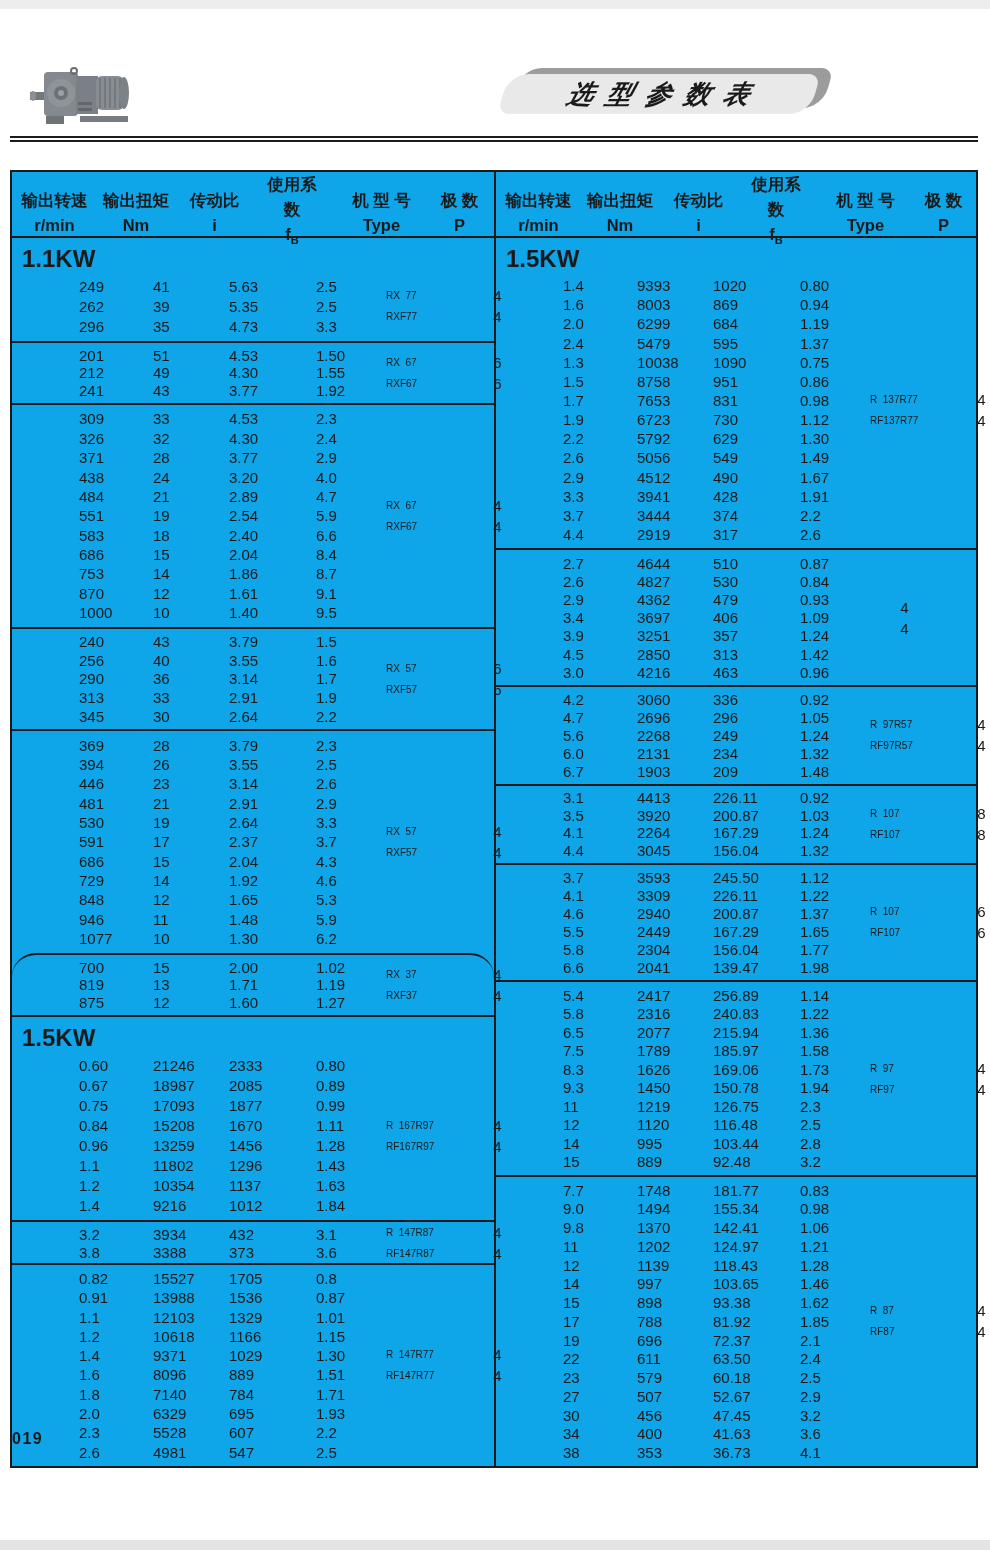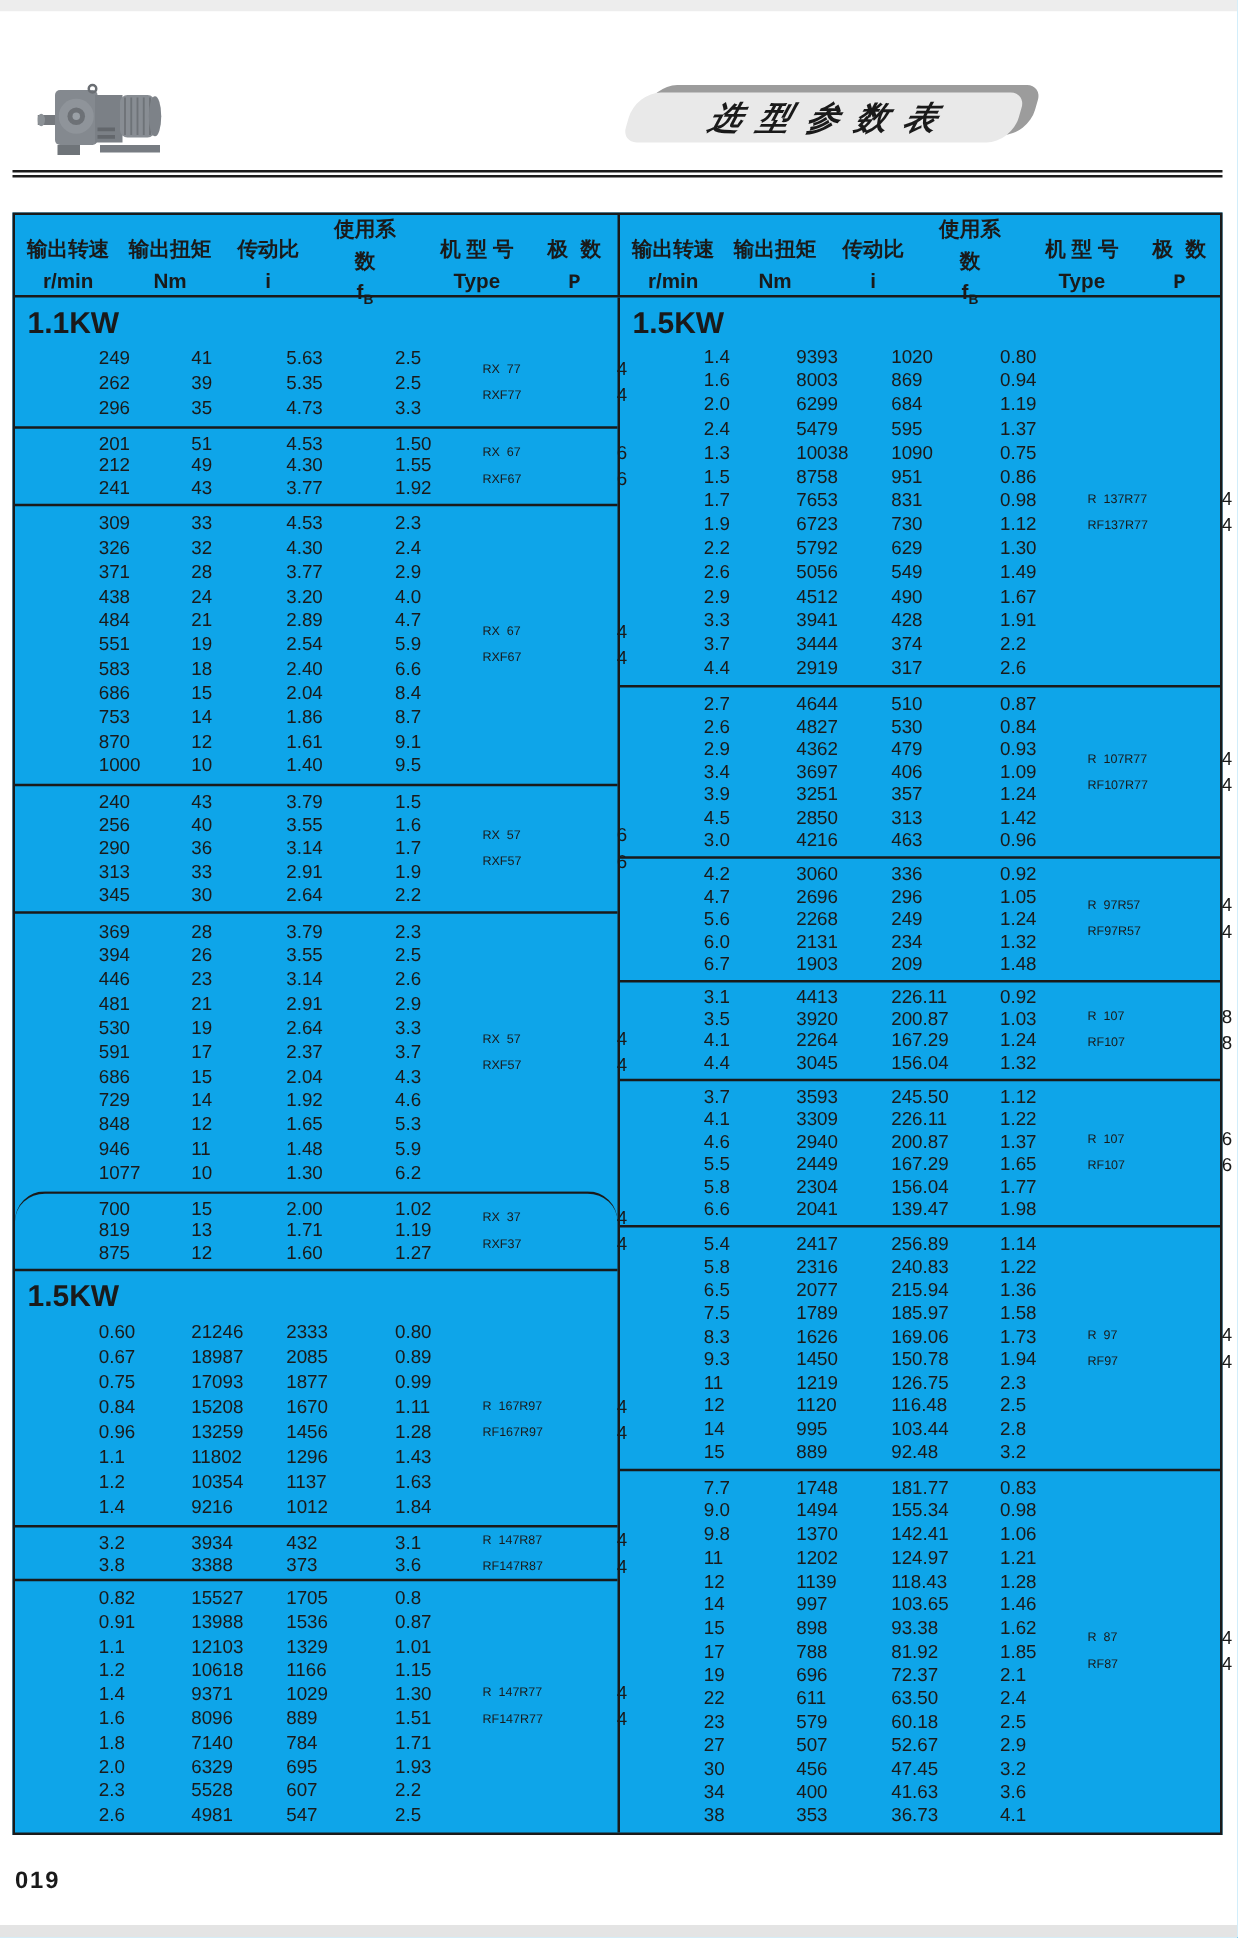--- a/index.html
+++ b/index.html
@@ -31,42 +31,42 @@
   .thead{display:flex;height:64px;border-bottom:2px solid #1a1a1a;flex:none;}
   .hhalf{width:482px;display:grid;grid-template-columns:105px 76px 87px 60px 89px 65px;
          align-items:center;box-sizing:border-box;}
   .hhalf.rhs{border-left:2px solid #1a1a1a;}
   .hcell{text-align:center;font-size:16.5px;font-weight:bold;line-height:25px;}
   .hc0{transform:translateX(-10px);}
   .hc1{transform:translateX(-19px);}
   .hc2{transform:translateX(-22px);}
   .hc3{transform:translateX(-18px);}
   .hc4{transform:translateX(-3px);}
-  .hc5{transform:translateX(-2px);font-family:Liberation Mono, monospace;}
+  .hc5{transform:translateX(-2px);}
   .hunit{font-weight:bold;font-size:16.5px;}
   .hunit sub{font-size:11px;}
 
   .tbody{flex:1;display:flex;min-height:0;}
   .bhalf{width:482px;display:flex;flex-direction:column;box-sizing:border-box;min-height:0;}
   .bhalf.rhs{border-left:2px solid #1a1a1a;}
   .block{display:flex;flex-direction:column;min-height:0;flex-shrink:1;flex-basis:0;}
   .block + .block{border-top:2px solid #1a1a1a;}
   .kw{font-size:24px;font-weight:bold;line-height:27px;padding:7px 0 0 10px;flex:none;}
   .bc{flex:1;display:grid;grid-template-columns:328px 89px 65px;min-height:0;padding-left:36px;}
   .rows{display:flex;flex-direction:column;justify-content:space-evenly;padding:3px 0;min-height:0;}
   .row{padding-left:31px;display:grid;grid-template-columns:74px 76px 87px 60px;
        font-size:15px;line-height:17px;}
   .cv{text-align:left;}
   .tcol{display:flex;flex-direction:column;justify-content:center;padding-left:10px;
         font-size:10px;white-space:pre;}
   .tline{line-height:21px;}
   .pcol{display:flex;flex-direction:column;justify-content:center;text-align:center;font-size:15px;}
   .pline{line-height:21px;}
 
-  .pagenum{position:absolute;left:12px;top:1494px;font-size:19px;font-weight:bold;letter-spacing:1.5px;}
+  .pagenum{position:absolute;left:12px;top:1430px;font-size:16px;font-weight:bold;letter-spacing:1.5px;}
 </style>
 </head>
 <body>
 
 <div class="page">
 
   <div class="scan-edge-top"></div>
   <div class="scan-edge-bottom"></div>
 
   <svg class="motor" width="100" height="62" viewBox="0 0 100 62">
@@ -728,21 +728,20 @@
                   <div class="cv">313</div>
                   <div class="cv">1.42</div>
                 </div>
                 <div class="row">
                   <div class="cv">3.0</div>
                   <div class="cv">4216</div>
                   <div class="cv">463</div>
                   <div class="cv">0.96</div>
                 </div>
               </div>
-              <div class="tcol"><div class="tline">R  107R77</div><div class="tline">RF107R77</div></div>
               <div class="pcol">
                 <div class="pline">4</div>
                 <div class="pline">4</div>
               </div>
             </div>
           </div>
           <div class="block" style="flex-grow: 5;">
             <div class="bc">
               <div class="rows">
                 <div class="row">

